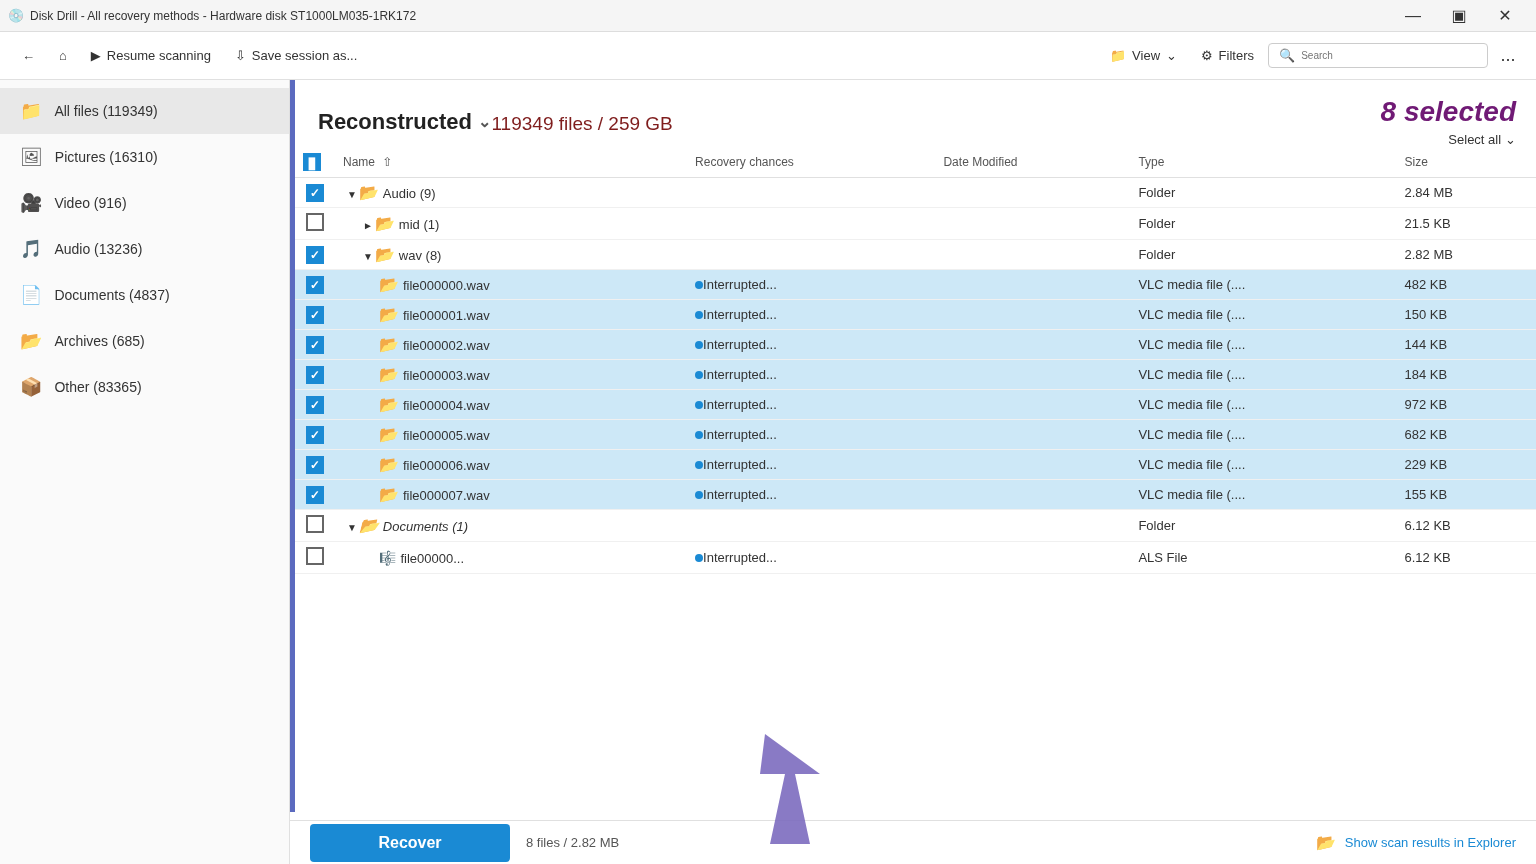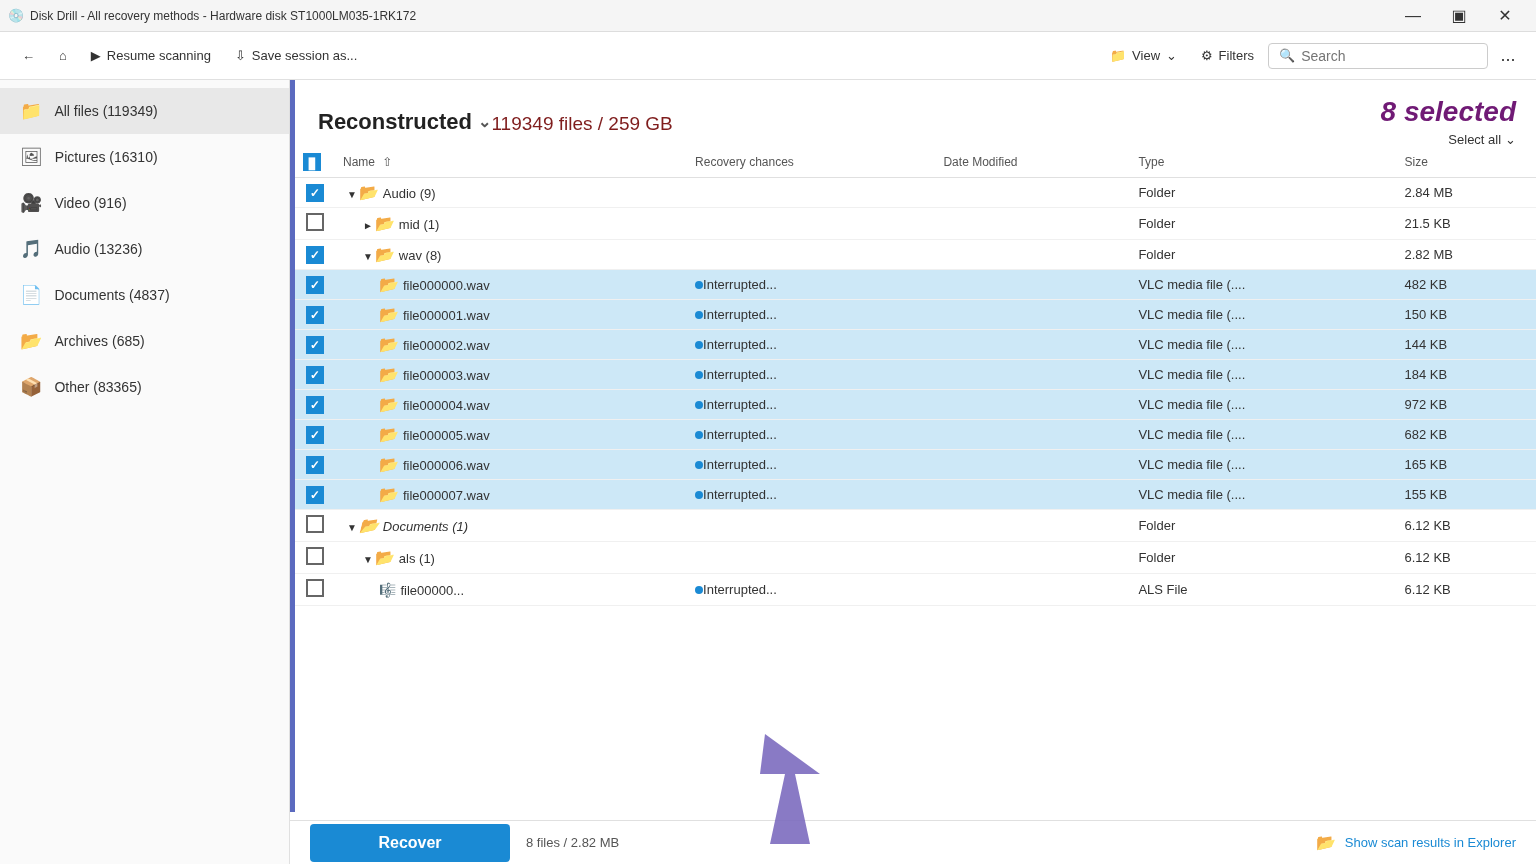--- a/index.html
+++ b/index.html
@@ -32,21 +32,21 @@
       padding: 6px 10px; border: none; background: transparent;
       cursor: pointer; border-radius: 4px; font-size: 13px; color: #333;
     }
     .toolbar-spacer { flex: 1; }
     .search-box {
       display: flex; align-items: center; gap: 6px;
       border: 1px solid #ccc; border-radius: 4px; padding: 4px 10px;
       background: white; width: 220px;
     }
     .search-box input {
-      border: none; outline: none; font-size: 14px; width: 100%; background: transparent; color: #701a75;
+      border: none; outline: none; font-size: 10px; width: 100%; background: transparent; color: #701a75;
     }
     .more-btn {
       display: flex; align-items: center; justify-content: center;
       width: 32px; height: 32px; border: none; background: transparent;
       cursor: pointer; border-radius: 4px; font-size: 18px; color: #333;
     }
 
     
     .main { display: flex; flex: 1; overflow: hidden; }
 
@@ -350,44 +350,36 @@
             </tr>
             <tr class="selected-row">
               <td><div class="cb checked">✓</div></td>
               <td style="padding-left: 44px;"><span style="font-size:16px;margin-right:4px;color:#f0c040;">📂</span><span>file000006.wav</span></td>
               <td><span class="recovery-dot">
                   <span class="dot"></span>
                   <span>Interrupted...</span>
                 </span></td>
               <td></td>
               <td>VLC media file (....</td>
-              <td>165 KB</td>
+              <td>229 KB</td>
             </tr>
             <tr class="selected-row">
               <td><div class="cb checked">✓</div></td>
               <td style="padding-left: 44px;"><span style="font-size:16px;margin-right:4px;color:#f0c040;">📂</span><span>file000007.wav</span></td>
               <td><span class="recovery-dot">
                   <span class="dot"></span>
                   <span>Interrupted...</span>
                 </span></td>
               <td></td>
               <td>VLC media file (....</td>
               <td>155 KB</td>
             </tr>
             <tr>
               <td><div class="cb"></div></td>
               <td style="padding-left: 12px; font-style: italic;"><span style="display:inline-block;margin-right:2px;font-size:10px;">▼</span><span style="font-size:16px;margin-right:4px;color:#f0c040;">📂</span><span>Documents (1)</span></td>
-              <td></td>
-              <td></td>
-              <td>Folder</td>
-              <td>6.12 KB</td>
-            </tr>
-            <tr>
-              <td><div class="cb"></div></td>
-              <td style="padding-left: 28px;"><span style="display:inline-block;margin-right:2px;font-size:10px;">▼</span><span style="font-size:16px;margin-right:4px;color:#f0c040;">📂</span><span>als (1)</span></td>
               <td></td>
               <td></td>
               <td>Folder</td>
               <td>6.12 KB</td>
             </tr>
             <tr>
               <td><div class="cb"></div></td>
               <td style="padding-left: 44px;"><span style="font-size:14px;margin-right:4px;">🎼</span><span>file00000...</span></td>
               <td><span class="recovery-dot">
                   <span class="dot"></span>

